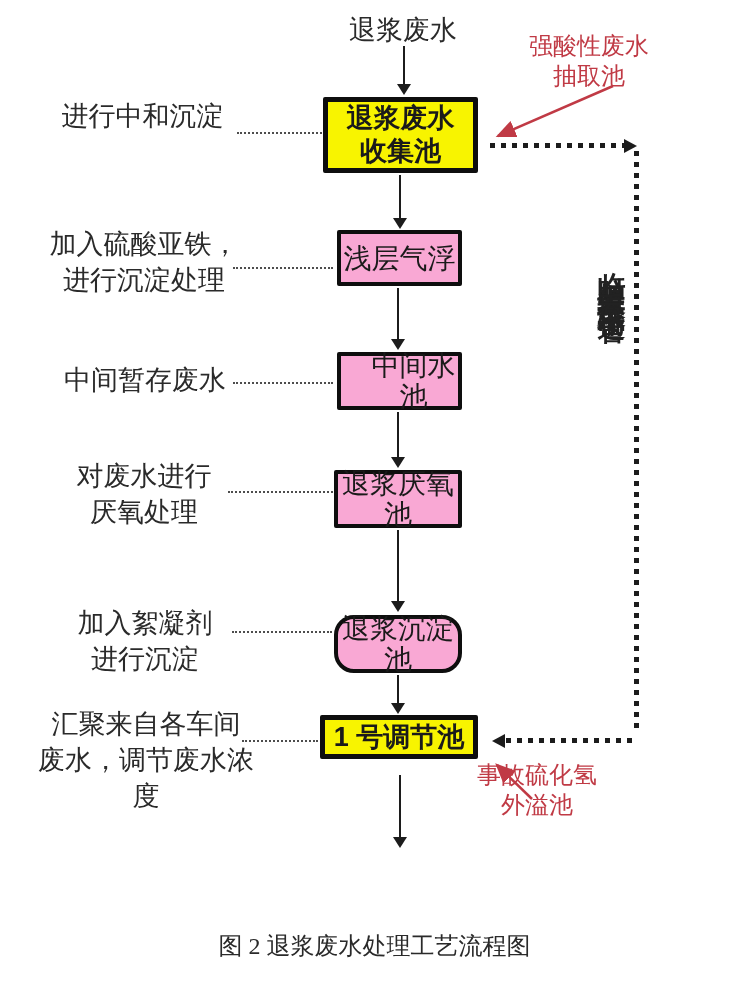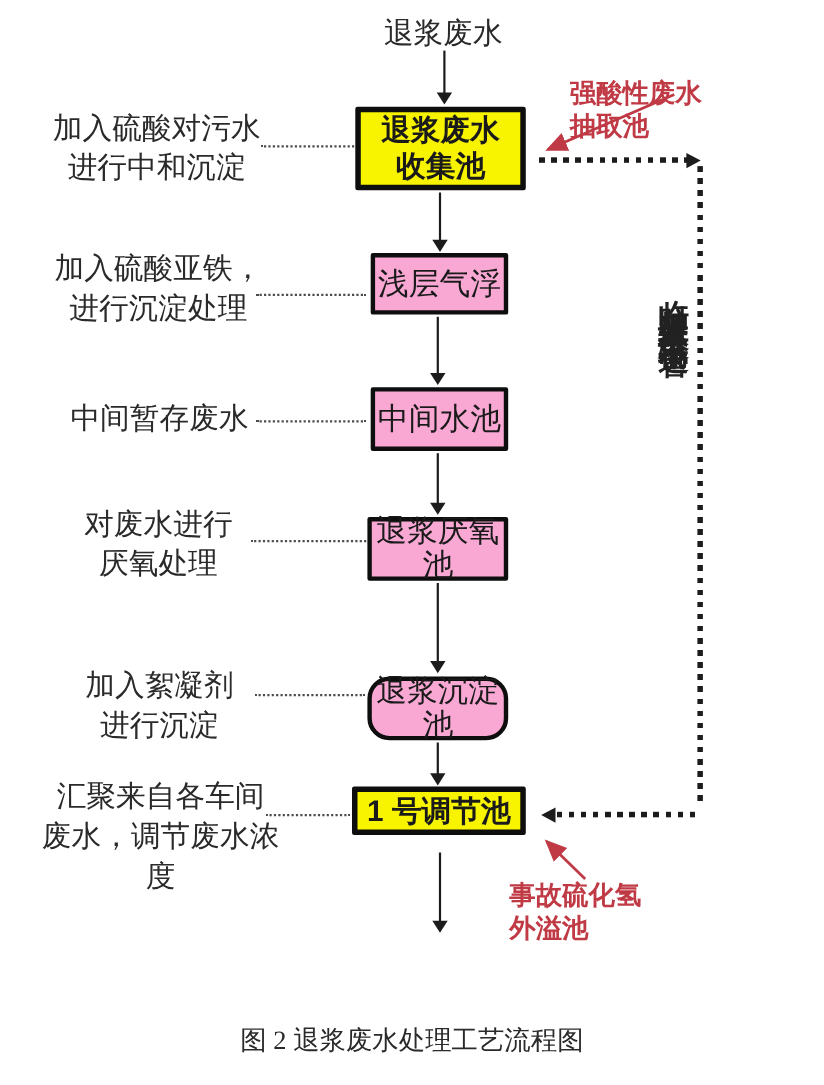--- a/index.html
+++ b/index.html
@@ -18,22 +18,22 @@
     display:flex;flex-direction:column;align-items:center;justify-content:center;
     font-size:28px;line-height:31px;color:#1a1a1a;border-radius:2px;text-align:center;
   }
   .pbox.hl{
     border-width:5px;background:var(--highlight);
     font-family:"Liberation Sans","DejaVu Sans",sans-serif;font-weight:700;font-size:27px;line-height:33px;
   }
   
   .note{position:absolute;text-align:center;font-size:27px;line-height:36px;color:#2a2a2a;}
   .rednote{
-    position:absolute;color:var(--red);
-    font-size:24px;line-height:30px;font-weight:700;margin-top:40px;
+    position:absolute;text-align:center;color:var(--red);
+    font-size:24px;line-height:30px;font-weight:400;
   }
   .vtext{
     position:absolute;writing-mode:vertical-rl;text-orientation:upright;
     font-size:28px;letter-spacing:5px;color:#222;font-weight:600;
   }
   
   .varrow{position:absolute;width:14px;}
   .varrow .shaft{position:absolute;left:6px;top:0;bottom:8px;width:2px;background:var(--ink);}
   .varrow .head{position:absolute;left:0;bottom:0;width:0;height:0;
     border-left:7px solid transparent;border-right:7px solid transparent;border-top:11px solid var(--ink);}
@@ -82,21 +82,20 @@
 
   <div class="doth" style="left:490px;top:143px;width:136px;"></div>
   <div class="tri-right" style="left:624px;top:139px;"></div>
   <div class="dotv" style="left:634px;top:151px;height:581px;"></div>
   <div class="doth" style="left:506px;top:738px;width:132px;"></div>
   <div class="tri-left" style="left:492px;top:734px;"></div>
 
   <div class="vtext" style="left:592px;top:250px;height:330px;">临时架设手提泵输送管</div>
 
   <div class="note" style="left:40px;top:98px;width:205px;">
-    <div>加入硫酸对污水</div>
     <div>进行中和沉淀</div>
   </div>
   <div class="conn" style="left:237px;top:132px;width:85px;"></div>
 
   <div class="varrow" style="left:393px;top:175px;height:54px;">
     <div class="shaft"></div>
     <div class="head"></div>
   </div>
 
   <div class="note" style="left:48px;top:226px;width:192px;">
@@ -112,21 +111,21 @@
   <div class="varrow" style="left:391px;top:288px;height:62px;">
     <div class="shaft"></div>
     <div class="head"></div>
   </div>
 
   <div class="note" style="left:55px;top:362px;width:180px;">
     <div>中间暂存废水</div>
   </div>
   <div class="conn" style="left:233px;top:382px;width:100px;"></div>
 
-  <div class="pbox" style="left:337px;top:352px;width:125px;height:58px;">
+  <div class="pbox" style="left:337px;top:352px;width:125px;height:58px;padding-left:28px;">
     <div>中间水池</div>
   </div>
 
   <div class="varrow" style="left:391px;top:412px;height:56px;">
     <div class="shaft"></div>
     <div class="head"></div>
   </div>
 
   <div class="note" style="left:68px;top:458px;width:152px;">
     <div>对废水进行</div>

